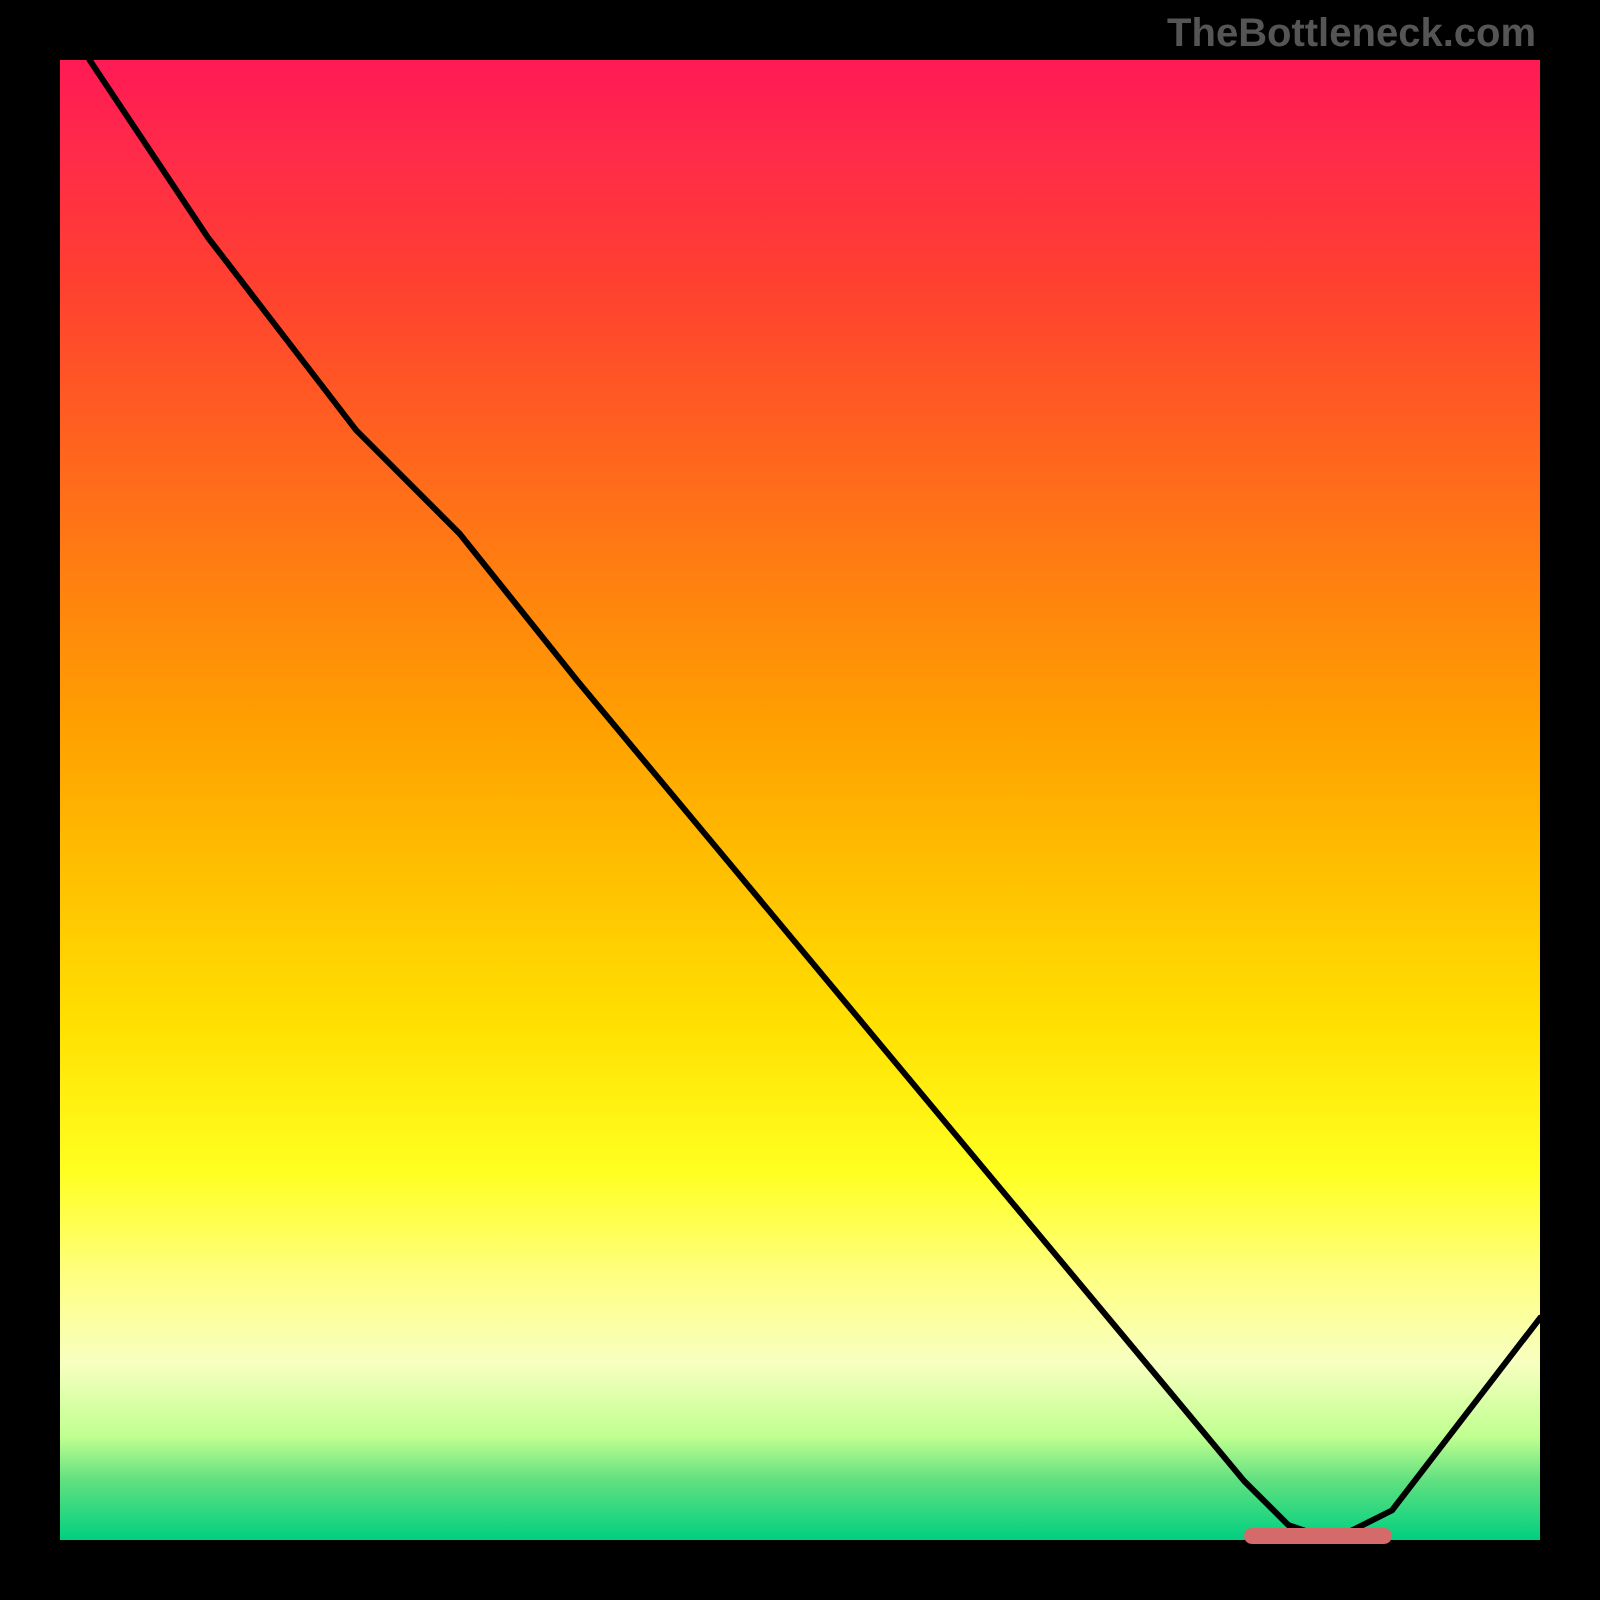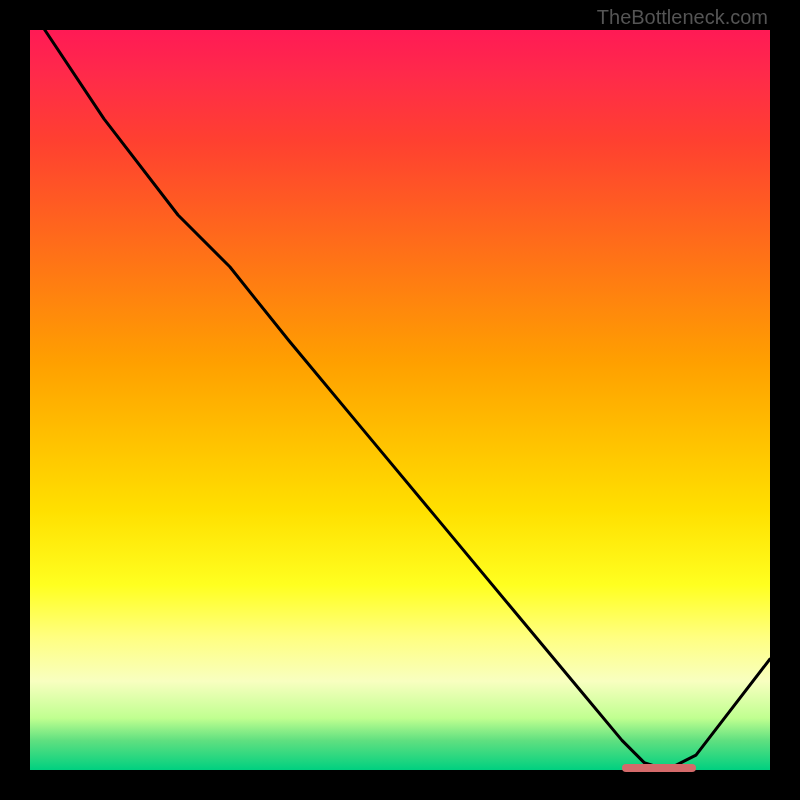--- a/index.html
+++ b/index.html
@@ -42,21 +42,21 @@
       #60e080 96%,
       #00d080 100%
     );
   }
   .watermark {
     position: absolute;
     right: 32px;
     top: 6px;
     color: #555;
     font-size: 20px;
-    font-weight: 400;
+    font-weight: 700;
     font-family: Arial, sans-serif;
   }
   .curve-svg {
     position: absolute;
     left: 0;
     top: 0;
     width: 740px;
     height: 740px;
   }
   .marker {

